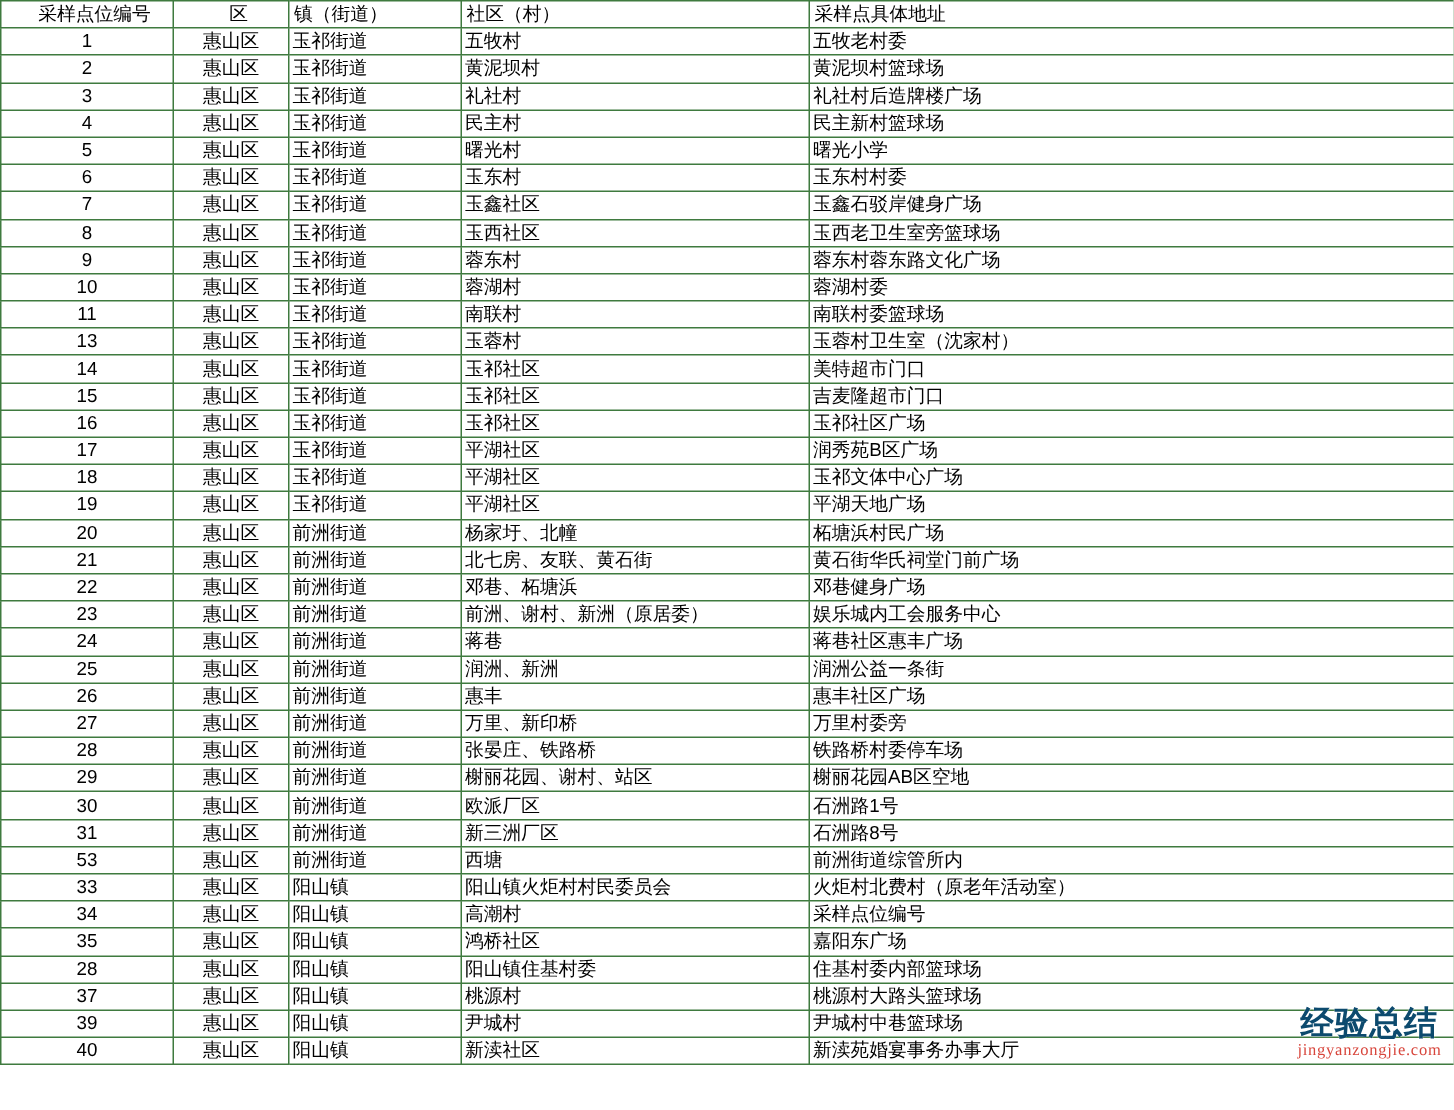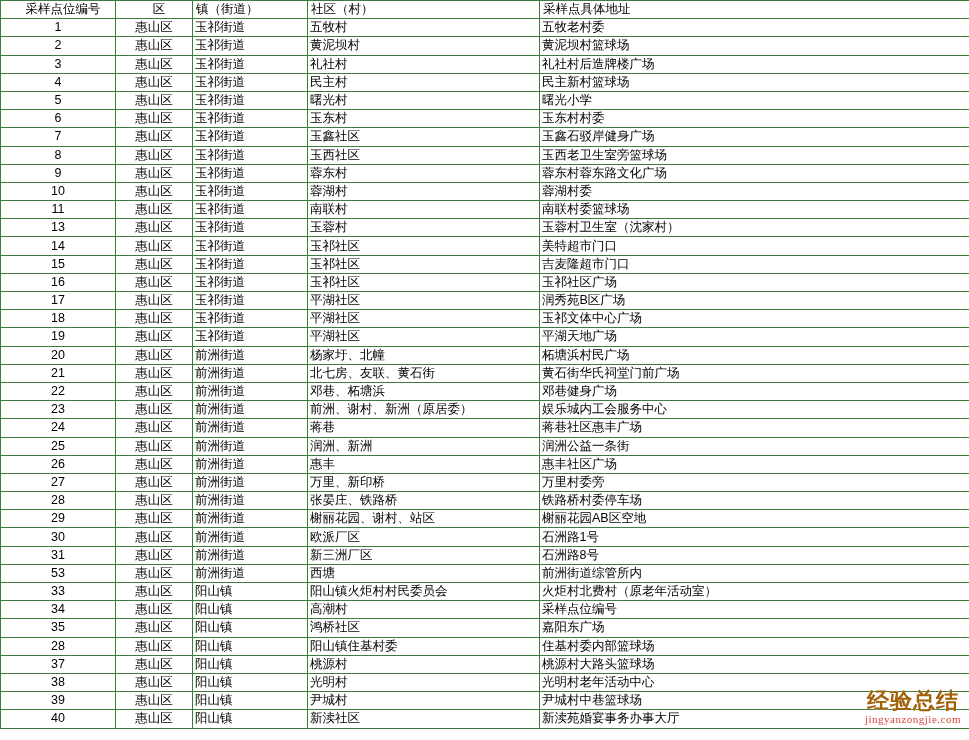--- a/index.html
+++ b/index.html
@@ -61,21 +61,21 @@
     position: absolute;
     right: 8px;
     bottom: 4px;
     text-align: center;
     pointer-events: none;
     user-select: none;
   }
   #watermark .wm-main {
     font-size: 22px;
     font-weight: bold;
-    color: #a16207;
+    color: #0c4a6e;
     letter-spacing: 1px;
     line-height: 24px;
     text-shadow: 0 0 1px rgba(255,255,255,0.9);
   }
   #watermark .wm-sub {
     font-size: 11px;
     color: #d8463c;
     letter-spacing: 0.5px;
     line-height: 12px;
     font-family: "Liberation Serif", serif;
@@ -349,27 +349,20 @@
           <td class="txt">住基村委内部篮球场</td>
         </tr>
         <tr>
           <td class="num">37</td>
           <td class="num">惠山区</td>
           <td class="txt">阳山镇</td>
           <td class="txt">桃源村</td>
           <td class="txt">桃源村大路头篮球场</td>
         </tr>
         <tr>
-          <td class="num">38</td>
-          <td class="num">惠山区</td>
-          <td class="txt">阳山镇</td>
-          <td class="txt">光明村</td>
-          <td class="txt">光明村老年活动中心</td>
-        </tr>
-        <tr>
           <td class="num">39</td>
           <td class="num">惠山区</td>
           <td class="txt">阳山镇</td>
           <td class="txt">尹城村</td>
           <td class="txt">尹城村中巷篮球场</td>
         </tr>
         <tr>
           <td class="num">40</td>
           <td class="num">惠山区</td>
           <td class="txt">阳山镇</td>

